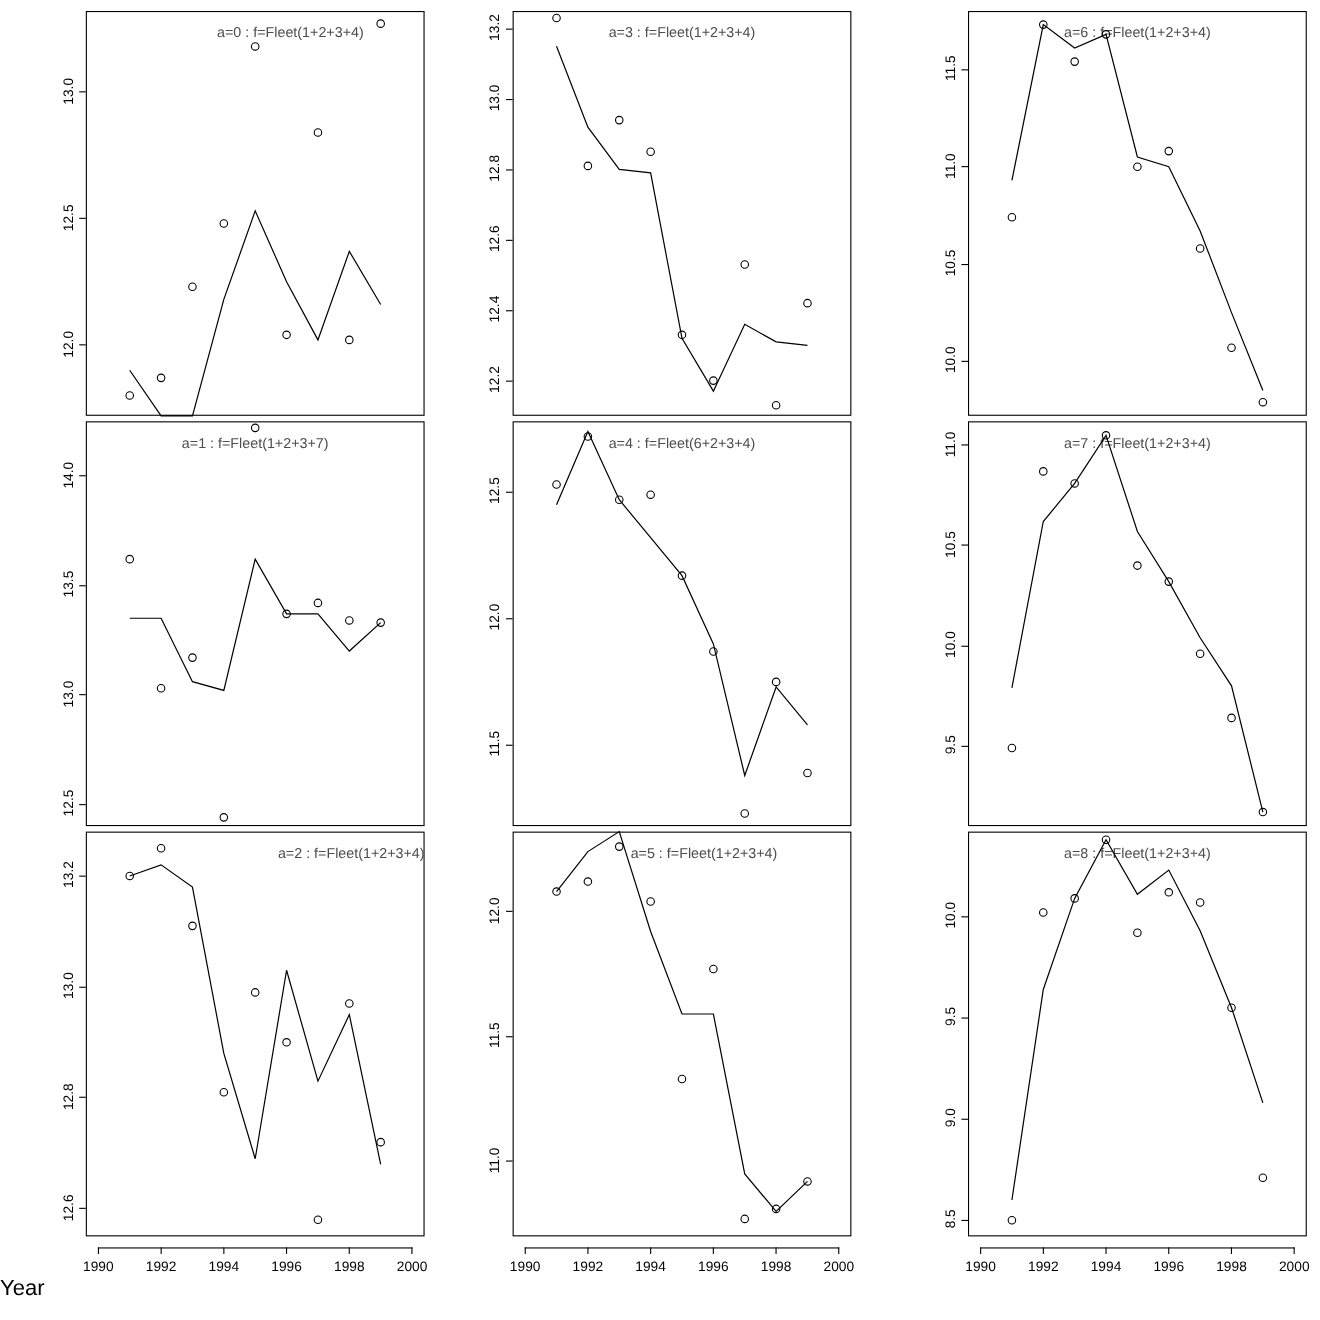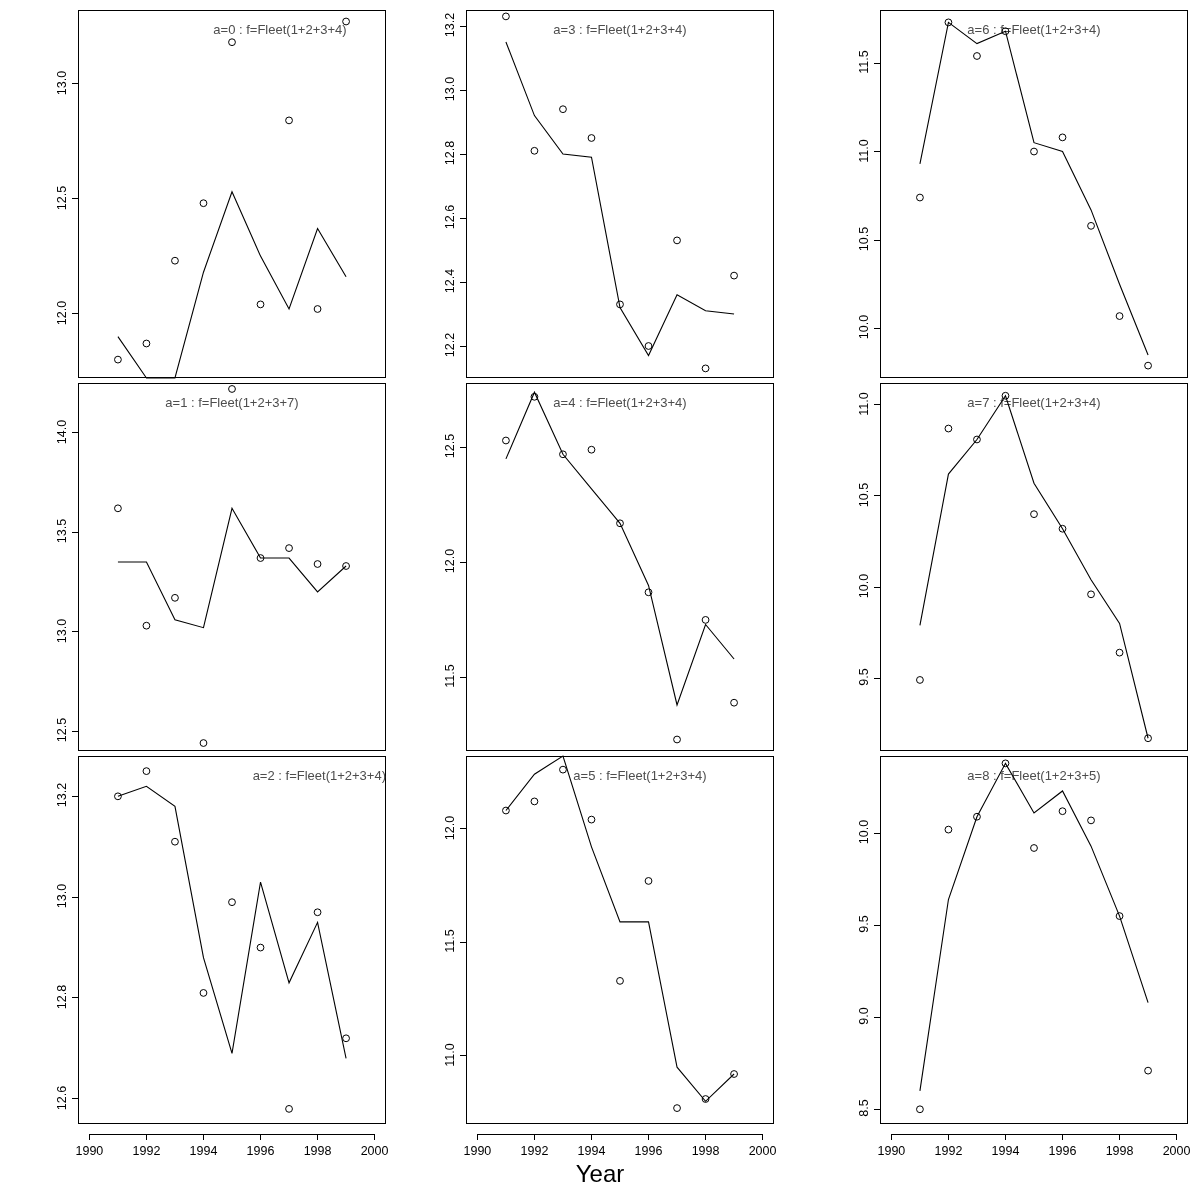--- a/index.html
+++ b/index.html
@@ -71,33 +71,32 @@
   }
   .axis-line {
     position: absolute;
     background: #000;
   }
   #xlabel {
     position: absolute;
     left: 0;
     width: 1200px;
     top: 1160px;
-    text-align: center;
-    font-size: 24px;
+    font-size: 20px;
     color: #000;
   }
 </style>
 </head>
 <body>
 
 <div id="page">
   <div class="grid" id="grid">
       <div class="panel" style="left: 0px; top: 0px;">
         <div class="plotbox" style="left: 78px; top: 10px; width: 308px; height: 368px;"></div>
-        <div class="panel-title" style="left: 78px; width: 372px; top: 22px; margin-left: 16px;">a=0 : f=Fleet(1+2+3+4)</div>
+        <div class="panel-title" style="left: 78px; width: 372px; top: 22px;">a=0 : f=Fleet(1+2+3+4)</div>
         <div class="ytick-mark" style="left: 72px; top: 313.1px; width: 6px; height: 1px;"></div>
         <div class="ytick-label" style="width: 40px; left: 42px; top: 305.6px;">12.0</div>
         <div class="ytick-mark" style="left: 72px; top: 198.1px; width: 6px; height: 1px;"></div>
         <div class="ytick-label" style="width: 40px; left: 42px; top: 190.6px;">12.5</div>
         <div class="ytick-mark" style="left: 72px; top: 83.1px; width: 6px; height: 1px;"></div>
         <div class="ytick-label" style="width: 40px; left: 42px; top: 75.6px;">13.0</div>
         <svg class="series" width="1200" height="1200">
           <circle cx="117.93" cy="359.60" r="3.4" fill="none" stroke="#000000" stroke-width="1"></circle>
           <circle cx="146.44" cy="343.50" r="3.4" fill="none" stroke="#000000" stroke-width="1"></circle>
           <circle cx="174.96" cy="260.70" r="3.4" fill="none" stroke="#000000" stroke-width="1"></circle>
@@ -181,21 +180,21 @@
           <circle cx="232.00" cy="388.97" r="3.4" fill="none" stroke="#000000" stroke-width="1"></circle>
           <circle cx="260.52" cy="558.05" r="3.4" fill="none" stroke="#000000" stroke-width="1"></circle>
           <circle cx="289.04" cy="548.10" r="3.4" fill="none" stroke="#000000" stroke-width="1"></circle>
           <circle cx="317.56" cy="564.02" r="3.4" fill="none" stroke="#000000" stroke-width="1"></circle>
           <circle cx="346.07" cy="566.01" r="3.4" fill="none" stroke="#000000" stroke-width="1"></circle>
           <path d="M117.93 562.03 L146.44 562.03 L174.96 619.71 L203.48 627.67 L232.00 508.32 L260.52 558.05 L289.04 558.05 L317.56 591.86 L346.07 566.01" fill="none" stroke="#000000" stroke-width="1.1"></path>
         </svg>
       </div>
       <div class="panel" style="left: 0px; top: 0px;">
         <div class="plotbox" style="left: 466px; top: 383px; width: 308px; height: 368px;"></div>
-        <div class="panel-title" style="left: 466px; width: 308px; top: 395px;">a=4 : f=Fleet(1+2+3+4)</div>
+        <div class="panel-title" style="left: 466px; width: 308px; top: 395px;">a=4 : f=Fleet(6+2+3+4)</div>
         <div class="ytick-mark" style="left: 460px; top: 676.9px; width: 6px; height: 1px;"></div>
         <div class="ytick-label" style="width: 40px; left: 430px; top: 669.4px;">11.5</div>
         <div class="ytick-mark" style="left: 460px; top: 561.9px; width: 6px; height: 1px;"></div>
         <div class="ytick-label" style="width: 40px; left: 430px; top: 554.4px;">12.0</div>
         <div class="ytick-mark" style="left: 460px; top: 446.9px; width: 6px; height: 1px;"></div>
         <div class="ytick-label" style="width: 40px; left: 430px; top: 439.4px;">12.5</div>
         <svg class="series" width="1200" height="1200">
           <circle cx="505.93" cy="440.50" r="3.4" fill="none" stroke="#000000" stroke-width="1"></circle>
           <circle cx="534.44" cy="396.80" r="3.4" fill="none" stroke="#000000" stroke-width="1"></circle>
           <circle cx="562.96" cy="454.30" r="3.4" fill="none" stroke="#000000" stroke-width="1"></circle>
@@ -299,21 +298,21 @@
           <circle cx="620.00" cy="980.89" r="3.4" fill="none" stroke="#000000" stroke-width="1"></circle>
           <circle cx="648.52" cy="880.94" r="3.4" fill="none" stroke="#000000" stroke-width="1"></circle>
           <circle cx="677.04" cy="1108.10" r="3.4" fill="none" stroke="#000000" stroke-width="1"></circle>
           <circle cx="705.56" cy="1099.01" r="3.4" fill="none" stroke="#000000" stroke-width="1"></circle>
           <circle cx="734.07" cy="1074.02" r="3.4" fill="none" stroke="#000000" stroke-width="1"></circle>
           <path d="M505.93 810.52 L534.44 774.17 L562.96 756.00 L591.48 846.86 L620.00 921.83 L648.52 921.83 L677.04 1067.21 L705.56 1101.28 L734.07 1074.02" fill="none" stroke="#000000" stroke-width="1.1"></path>
         </svg>
       </div>
       <div class="panel" style="left: 0px; top: 0px;">
         <div class="plotbox" style="left: 880px; top: 756px; width: 308px; height: 368px;"></div>
-        <div class="panel-title" style="left: 880px; width: 308px; top: 768px;">a=8 : f=Fleet(1+2+3+5)</div>
+        <div class="panel-title" style="left: 880px; width: 308px; top: 768px;">a=8 : f=Fleet(1+2+3+4)</div>
         <div class="ytick-mark" style="left: 874px; top: 1108.78px; width: 6px; height: 1px;"></div>
         <div class="ytick-label" style="width: 40px; left: 844px; top: 1101.28px;">8.5</div>
         <div class="ytick-mark" style="left: 874px; top: 1016.78px; width: 6px; height: 1px;"></div>
         <div class="ytick-label" style="width: 40px; left: 844px; top: 1009.28px;">9.0</div>
         <div class="ytick-mark" style="left: 874px; top: 924.78px; width: 6px; height: 1px;"></div>
         <div class="ytick-label" style="width: 40px; left: 844px; top: 917.28px;">9.5</div>
         <div class="ytick-mark" style="left: 874px; top: 832.78px; width: 6px; height: 1px;"></div>
         <div class="ytick-label" style="width: 40px; left: 844px; top: 825.28px;">10.0</div>
         <div class="axis-line" style="left: 891.407px; top: 1134px; width: 285.185px; height: 1px;"></div>
         <div class="xtick-mark" style="left: 890.907px; top: 1134px; width: 1px; height: 6px;"></div>

